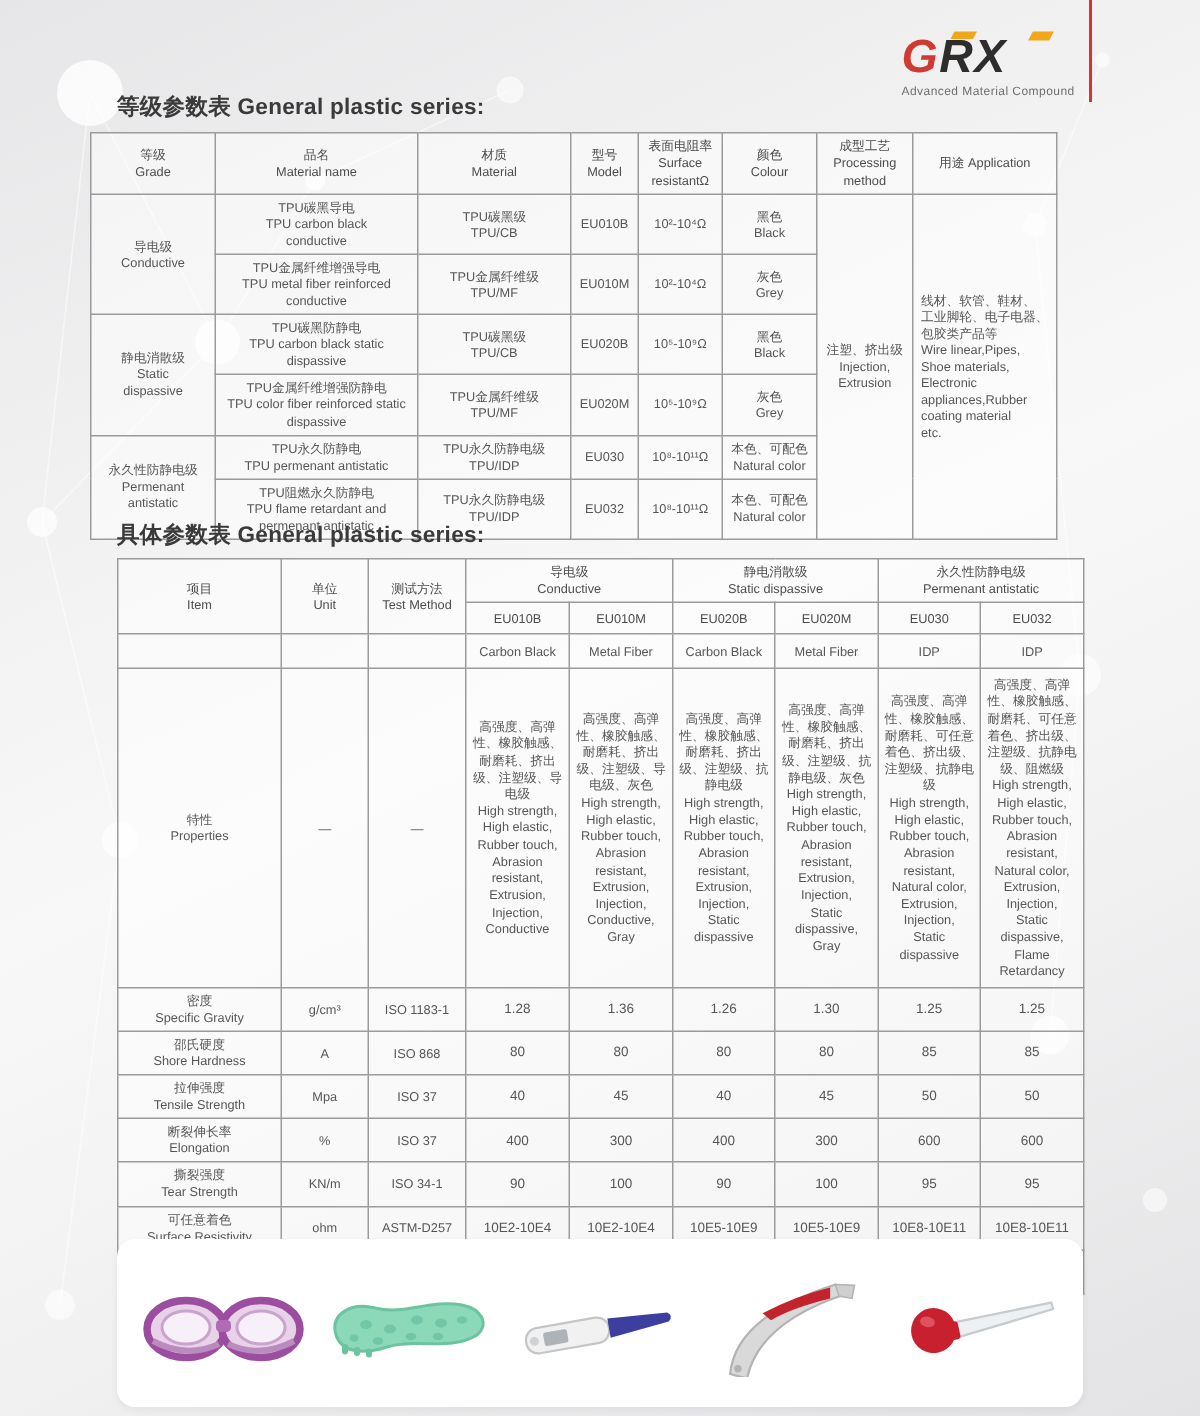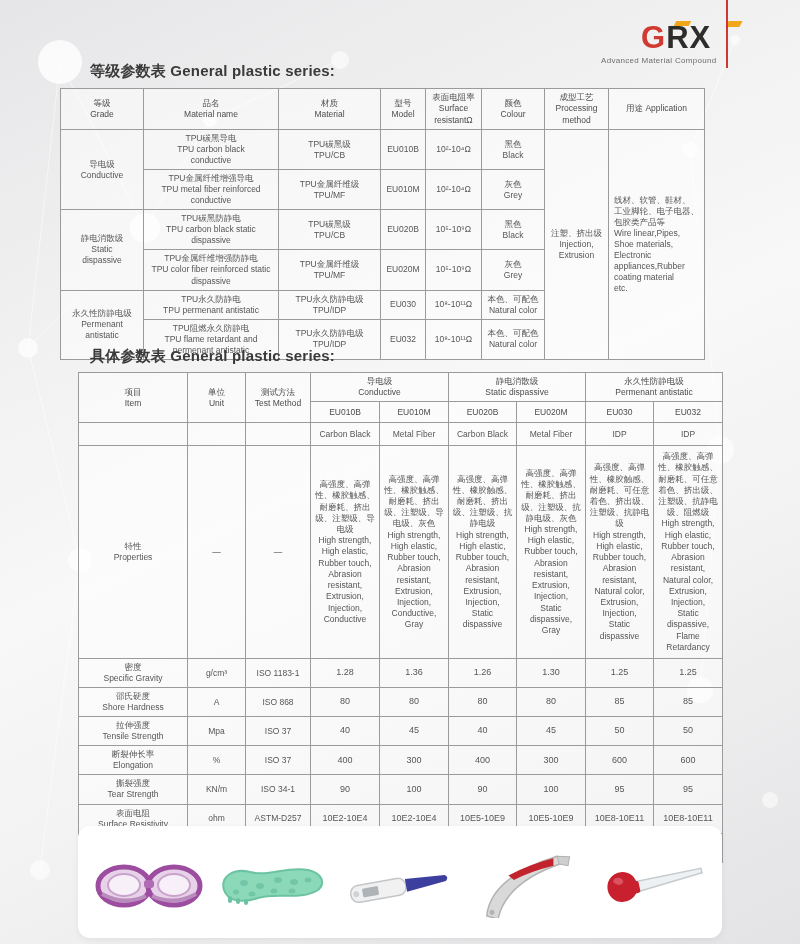--- a/index.html
+++ b/index.html
@@ -6,39 +6,38 @@
   body{
     width:800px;height:944px;position:relative;overflow:hidden;
     font-family:"Liberation Sans","DejaVu Sans",sans-serif;
     background:linear-gradient(155deg,#e6e5e7 0%,#efeff0 22%,#f8f8f9 48%,#f1f1f2 70%,#e3e3e5 100%);
   }
   .deco{position:absolute;inset:0;z-index:0;pointer-events:none;}
   .content{position:absolute;inset:0;z-index:1;}
   .sec-title{
     position:absolute;left:78px;font-size:15px;font-weight:700;color:#3a3a3a;
     letter-spacing:.2px;
-    margin-left:12px;
   }
   table{border-collapse:collapse;table-layout:fixed;width:644px;background:rgba(255,255,255,.5);}
   th,td{
     border:1px solid #9b9b9b;font-size:8.5px;font-weight:normal;color:#565656;
     text-align:center;vertical-align:middle;padding:3px 2px;line-height:1.3;
     overflow:hidden;
   }
   th{color:#4c4c4c;}
   .pl{white-space:pre-line;}
   .t1{position:absolute;left:60px;top:88px;}
   .t1 thead th{height:34px;}
   .t2{position:absolute;left:78px;top:372px;}
   .t2 thead th{height:14px;}
   .t2 .typerow td{height:16px;}
   .t2 .valcell{font-size:9px;}
   .t2 .propcell{font-size:8.5px;line-height:1.32;padding:5px 2px;}
   .logo{position:absolute;left:601px;top:22px;width:126px;}
-  .logo-letters{font-size:31px;font-weight:900;line-height:1;letter-spacing:1px;position:relative;margin-left:40px;}
+  .logo-letters{font-size:31px;font-weight:900;font-style:italic;line-height:1;letter-spacing:1px;position:relative;}
   .logo-letters .g{color:#d13a31;}
   .logo-letters .r{color:#2f2d2c;}
   .logo-letters .x{color:#2f2d2c;position:relative;}
   .accent{position:absolute;background:#f2a71b;transform:skewX(-28deg);}
   .acc1{width:15px;height:5px;left:34px;top:-1px;}
   .acc2{width:14px;height:6px;left:86px;top:-1px;}
   .logo-sub{font-size:8px;color:#6e6e6e;margin-top:3px;letter-spacing:.3px;}
   .redline{position:absolute;left:726px;top:0;width:2px;height:68px;background:#cf3830;}
   .products{
     position:absolute;left:78px;top:826px;width:644px;height:112px;background:#ffffff;
@@ -388,21 +387,21 @@
         <td>KN/m</td>
         <td>ISO 34-1</td>
         <td class="valcell">90</td>
         <td class="valcell">100</td>
         <td class="valcell">90</td>
         <td class="valcell">100</td>
         <td class="valcell">95</td>
         <td class="valcell">95</td>
       </tr>
       <tr>
-        <td class="pl">表面电阻
+        <td class="pl">可任意着色
 Surface Resistivity</td>
         <td>ohm</td>
         <td>ASTM-D257</td>
         <td class="valcell">10E2-10E4</td>
         <td class="valcell">10E2-10E4</td>
         <td class="valcell">10E5-10E9</td>
         <td class="valcell">10E5-10E9</td>
         <td class="valcell">10E8-10E11</td>
         <td class="valcell">10E8-10E11</td>
       </tr>

